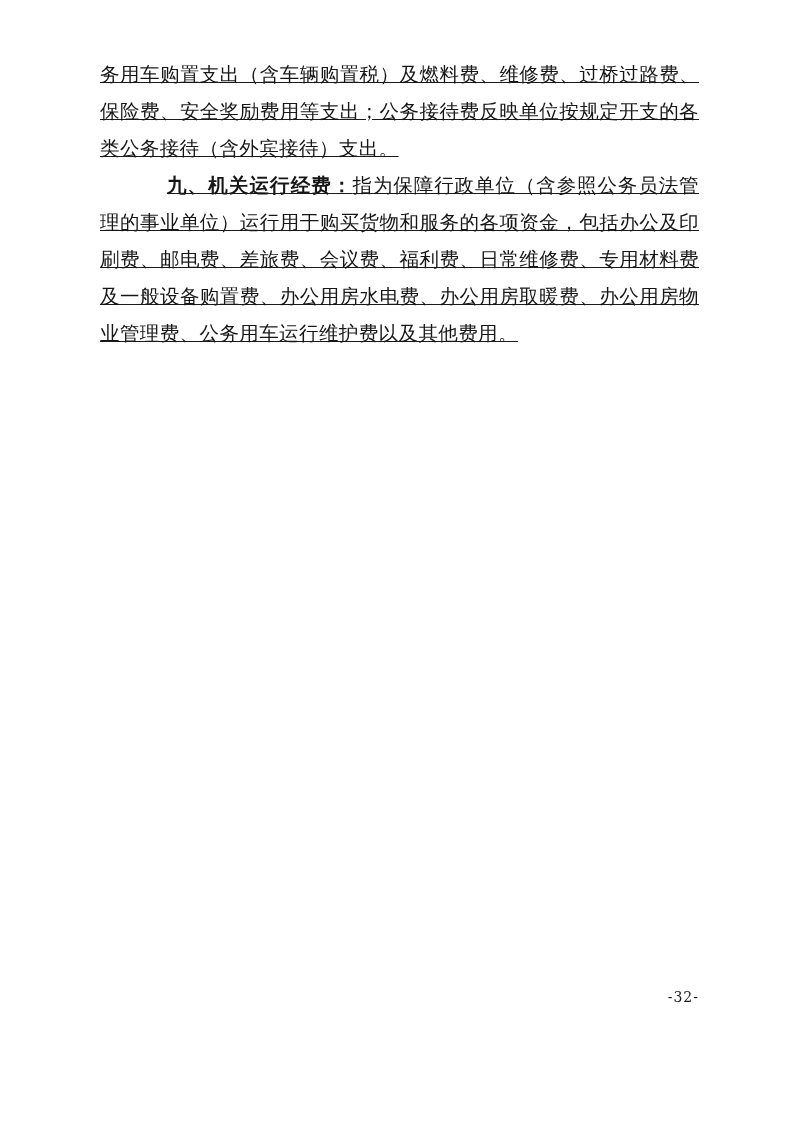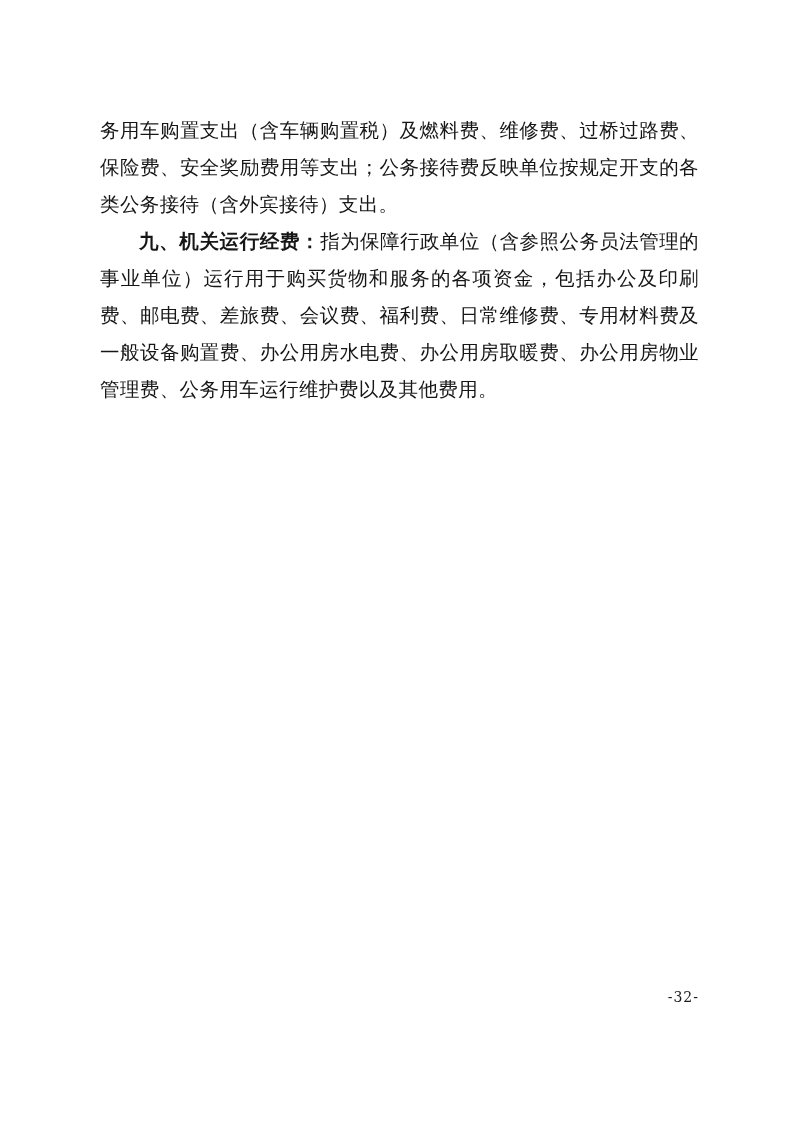--- a/index.html
+++ b/index.html
@@ -15,38 +15,40 @@
     color: #1a1a1a;
     overflow: hidden;
   }
   .page {
     position: absolute;
     left: 0;
     top: 0;
     width: 794px;
     height: 1123px;
     box-sizing: border-box;
-    padding: 112px 95px 60px 100px;
+    padding: 56px 95px 60px 100px;
+    text-decoration: underline;
   }
   .para {
     font-size: 19.5px;
     line-height: 37px;
     text-align: justify;
     text-justify: inter-ideograph;
     letter-spacing: 0.4px;
     margin: 0 0 0 0;
     color: #161616;
     text-indent: 0;
   }
   .para.indent {
     text-indent: 39px;
   }
   .lead {
     font-weight: bold;
     letter-spacing: 0.6px;
+    margin-left: 28px;
   }
   .page-number {
     position: absolute;
     right: 95px;
     bottom: 118px;
     font-size: 14px;
     letter-spacing: 1px;
     color: #1a1a1a;
     font-family: "DejaVu Serif", "Liberation Serif", serif;
   }

